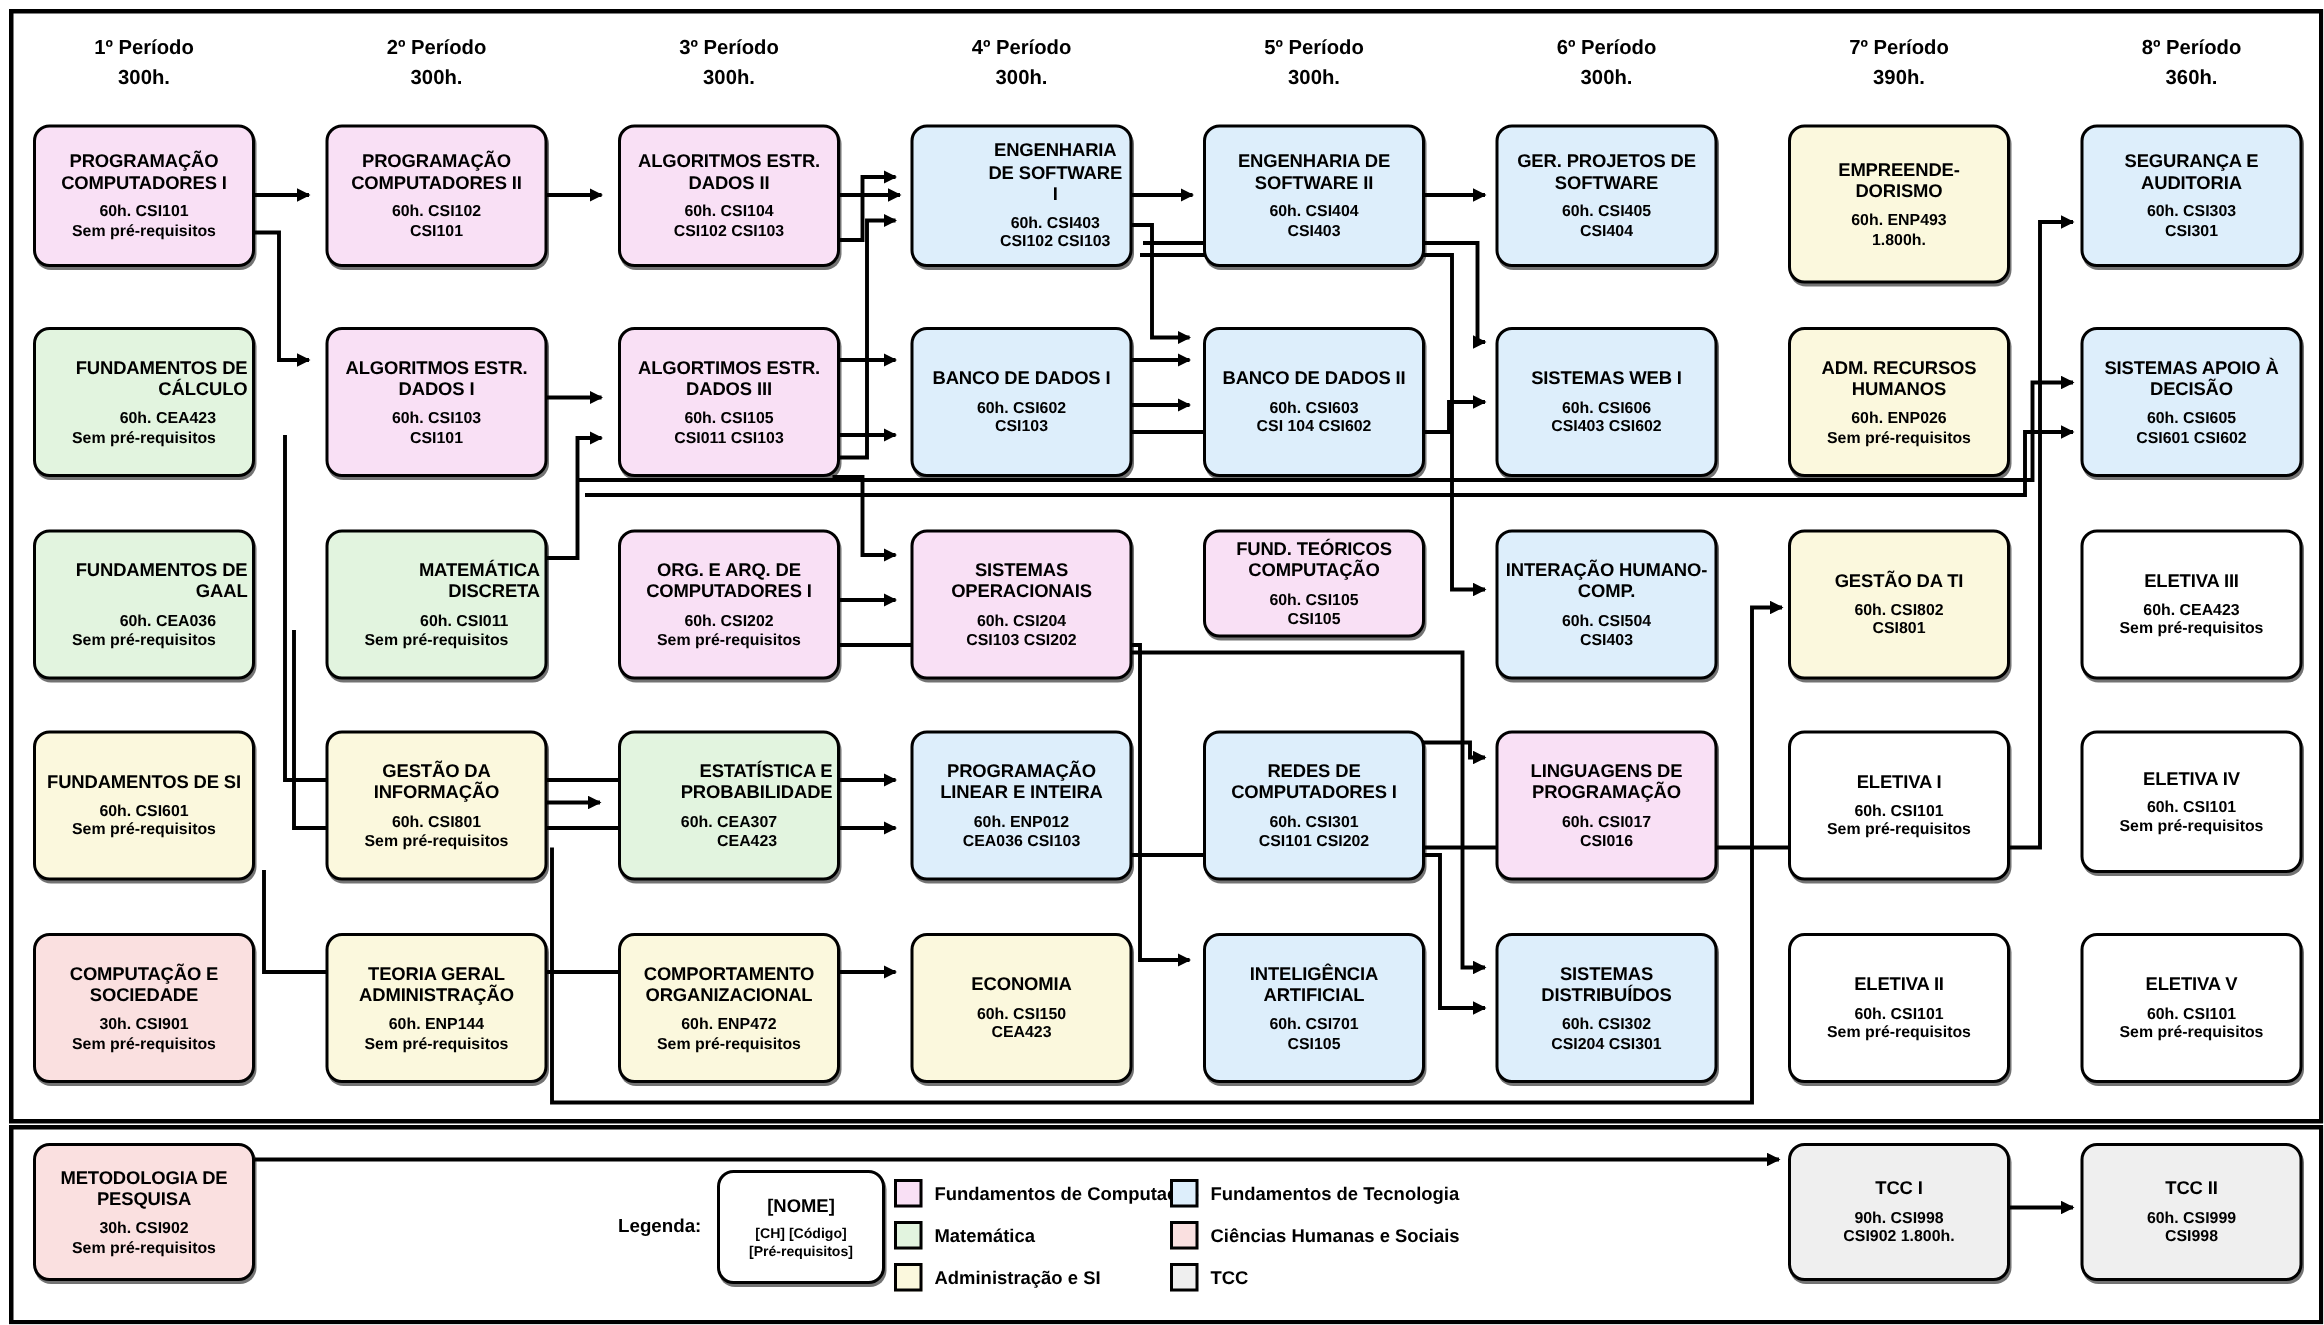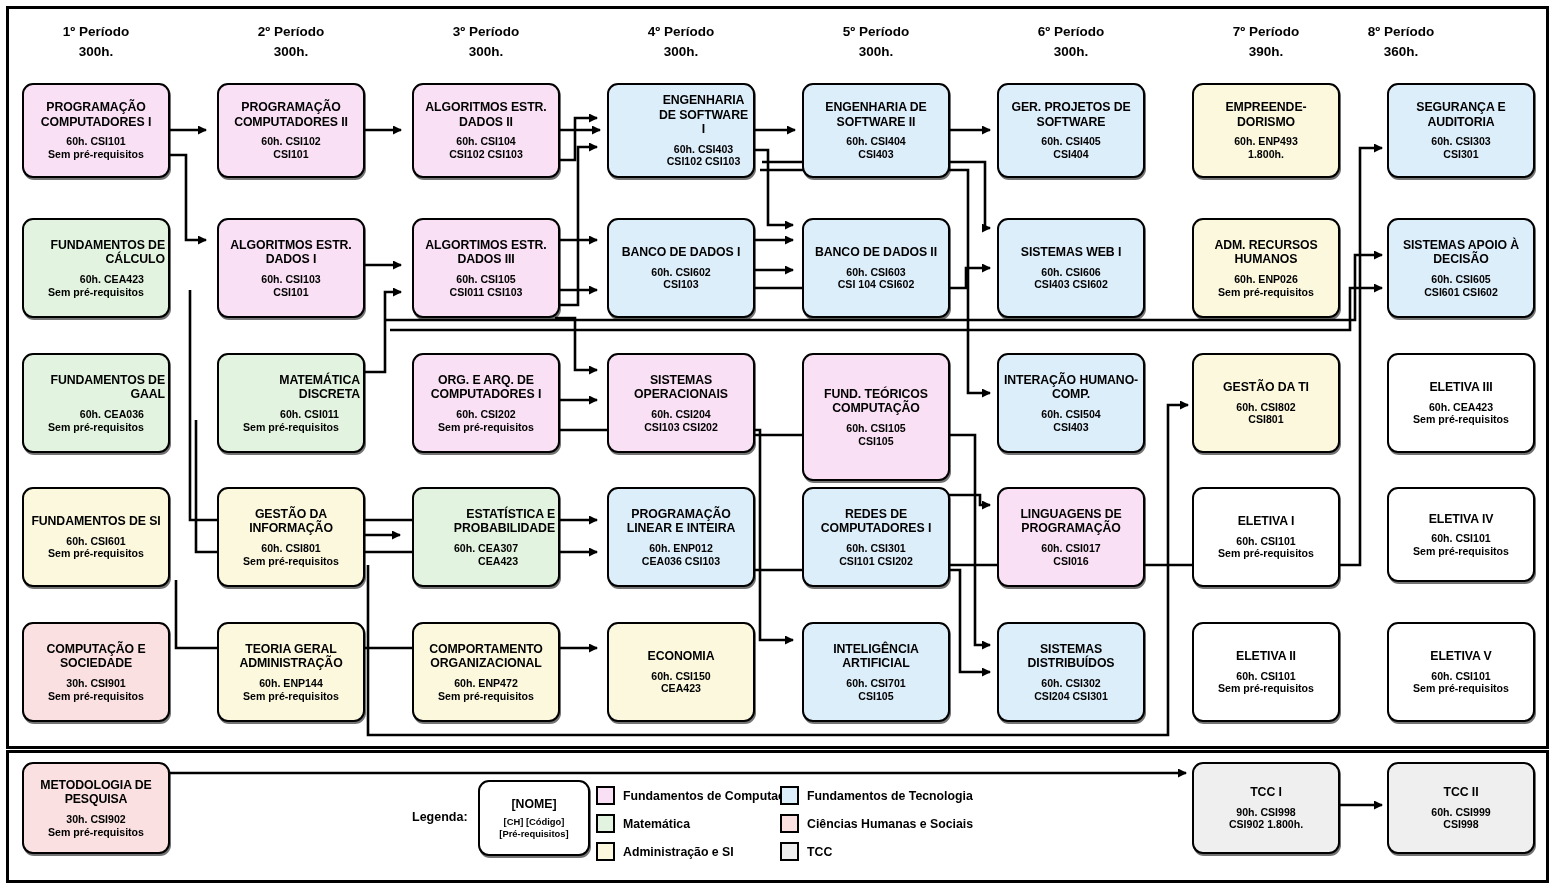--- a/index.html
+++ b/index.html
@@ -157,21 +157,21 @@
         <div>300h.</div>
       </div>
       <div class="period-head" style="left: 986px; top: 22px;">
         <div>6º Período</div>
         <div>300h.</div>
       </div>
       <div class="period-head" style="left: 1181px; top: 22px;">
         <div>7º Período</div>
         <div>390h.</div>
       </div>
-      <div class="period-head" style="left: 1316px; top: 22px;">
+      <div class="period-head" style="left: 1376px; top: 22px;">
         <div>8º Período</div>
         <div>360h.</div>
       </div>
     </div>
   <div id="grid">
       <div class="course c-comp" style="left: 22px; top: 83px; height: 95px;">
         <div class="nm">PROGRAMAÇÃO COMPUTADORES I</div>
         <div class="meta">
           <div>60h. CSI101</div>
           <div>Sem pré-requisitos</div>
@@ -317,21 +317,21 @@
           <div>CSI403</div>
         </div>
       </div>
       <div class="course c-tec" style="left: 802px; top: 218px; height: 100px;">
         <div class="nm">BANCO DE DADOS II</div>
         <div class="meta">
           <div>60h. CSI603</div>
           <div>CSI 104 CSI602</div>
         </div>
       </div>
-      <div class="course c-comp" style="left: 802px; top: 353px; height: 128px;">
+      <div class="course c-comp" style="left: 802px; top: 353px; height: 72px;">
         <div class="nm">FUND. TEÓRICOS COMPUTAÇÃO</div>
         <div class="meta">
           <div>60h. CSI105</div>
           <div>CSI105</div>
         </div>
       </div>
       <div class="course c-tec" style="left: 802px; top: 487px; height: 100px;">
         <div class="nm">REDES DE COMPUTADORES I</div>
         <div class="meta">
           <div>60h. CSI301</div>
@@ -373,21 +373,21 @@
           <div>CSI016</div>
         </div>
       </div>
       <div class="course c-tec" style="left: 997px; top: 622px; height: 100px;">
         <div class="nm">SISTEMAS DISTRIBUÍDOS</div>
         <div class="meta">
           <div>60h. CSI302</div>
           <div>CSI204 CSI301</div>
         </div>
       </div>
-      <div class="course c-adm" style="left: 1192px; top: 83px; height: 95px;">
+      <div class="course c-adm" style="left: 1192px; top: 83px; height: 106px;">
         <div class="nm">EMPREENDE-DORISMO</div>
         <div class="meta">
           <div>60h. ENP493</div>
           <div>1.800h.</div>
         </div>
       </div>
       <div class="course c-adm" style="left: 1192px; top: 218px; height: 100px;">
         <div class="nm">ADM. RECURSOS HUMANOS</div>
         <div class="meta">
           <div>60h. ENP026</div>

